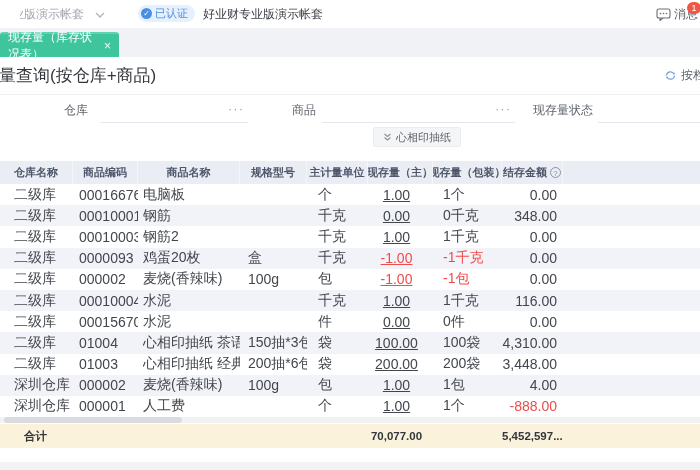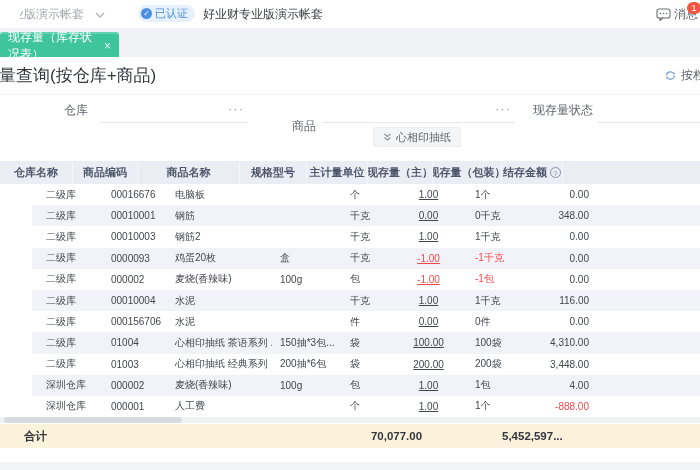--- a/index.html
+++ b/index.html
@@ -37,36 +37,36 @@
   .page-title{display:inline-block;margin-left:-35px;line-height:37px;font-size:17px;color:#33363c;white-space:nowrap;}
   .view-switch{left:664px;top:0;height:37px;display:flex;align-items:center;gap:4px;white-space:nowrap;
     font-size:12px;color:#60646b;cursor:pointer;}
   
   .filters{top:95px;left:0;width:700px;height:32px;}
   .f-label{position:absolute;top:0;line-height:30px;font-size:12px;color:#5f646c;white-space:nowrap;}
   .f-input{position:absolute;top:4px;height:24px;border:none;border-bottom:1px solid #e4e7ed;
     background:transparent;font-size:12px;color:#333;outline:none;box-sizing:border-box;padding:0 16px 0 2px;}
   .f-ellipsis{position:absolute;top:0;line-height:28px;font-size:13px;color:#9aa0a8;letter-spacing:1px;cursor:pointer;}
   .lbl-warehouse{left:64px;} .inp-warehouse{left:100px;width:148px;} .ell-warehouse{left:228px;}
-  .lbl-product{left:292px;margin-top:16px;}  .inp-product{left:322px;width:193px;}  .ell-product{left:495px;}
+  .lbl-product{left:292px;}  .inp-product{left:322px;width:193px;}  .ell-product{left:495px;}
   .lbl-status{left:533px;}   .inp-status{left:598px;width:102px;}
   .expandrow{top:127px;left:0;width:700px;height:22px;}
   .expand-btn{position:absolute;left:373px;top:0;width:88px;height:20px;background:#f4f5f7;
     border:1px solid #ededf0;border-radius:2px;display:flex;align-items:center;justify-content:center;
     gap:4px;font-size:11px;color:#60646b;cursor:pointer;box-sizing:border-box;}
   
   .grid-cols{display:grid;grid-template-columns:73px 65px 102px 67px 61px 65px 69px 61px 1fr;}
   .thead{top:161px;left:0;width:700px;height:23px;background:#ebedf4;}
   .th{display:flex;align-items:center;justify-content:center;font-size:11px;font-weight:700;
     color:#4e576b;border-right:1px solid #f5f6fa;box-sizing:border-box;white-space:nowrap;overflow:hidden;}
   .th.c9{border-right:none;}
   .help-icon{width:11px;height:11px;border:1px solid #8d93a6;border-radius:50%;color:#8d93a6;
     font-size:8px;line-height:11px;text-align:center;margin-left:3px;font-weight:400;box-sizing:border-box;cursor:pointer;}
   .tbody{top:184px;left:0;width:700px;}
-  .trow{height:21.2px;align-items:center;font-size:10px;color:#42464d;background:#fff;margin-left:32px;}
+  .trow{height:21.2px;align-items:center;font-size:14px;color:#42464d;background:#fff;}
   .trow:nth-child(even){background:#f2f3f8;}
   .cell{overflow:hidden;white-space:nowrap;box-sizing:border-box;}
   .cell.c1{padding-left:14px;}
   .cell.c2{padding-left:6px;}
   .cell.c3{padding-left:5px;}
   .cell.c4{padding-left:8px;}
   .cell.c5{padding-left:11px;}
   .cell.c6{text-align:center;padding-right:8px;}
   .cell.c7{padding-left:10px;}
   .cell.c8{text-align:right;padding-right:6px;}

